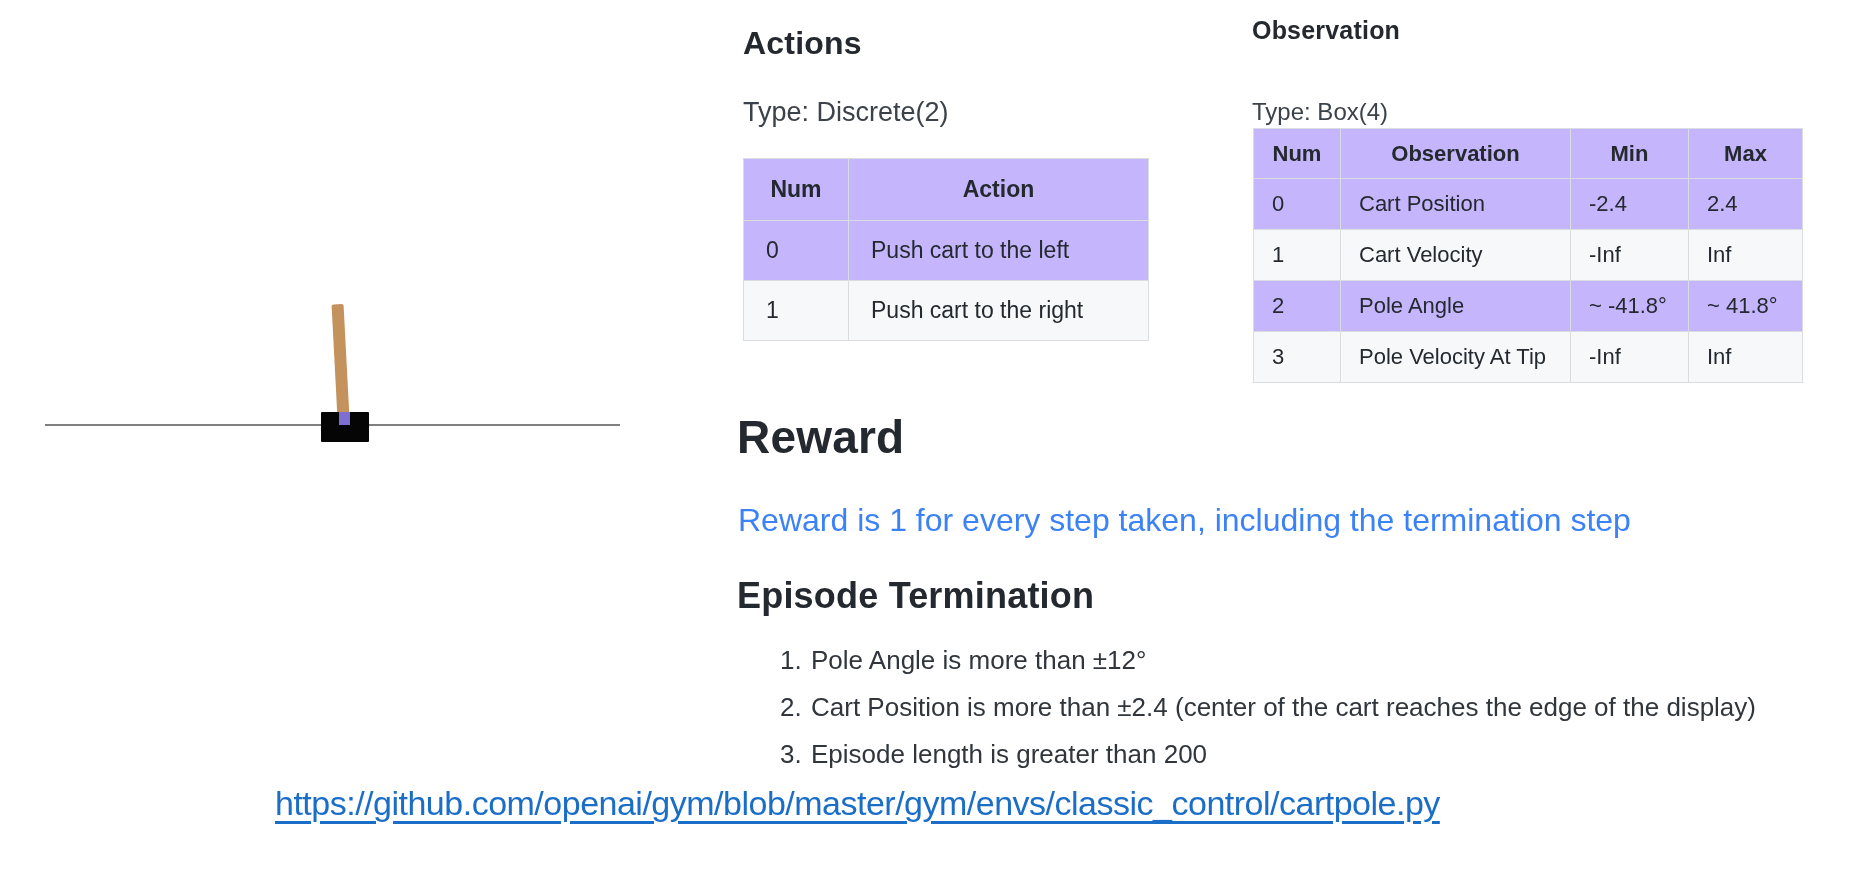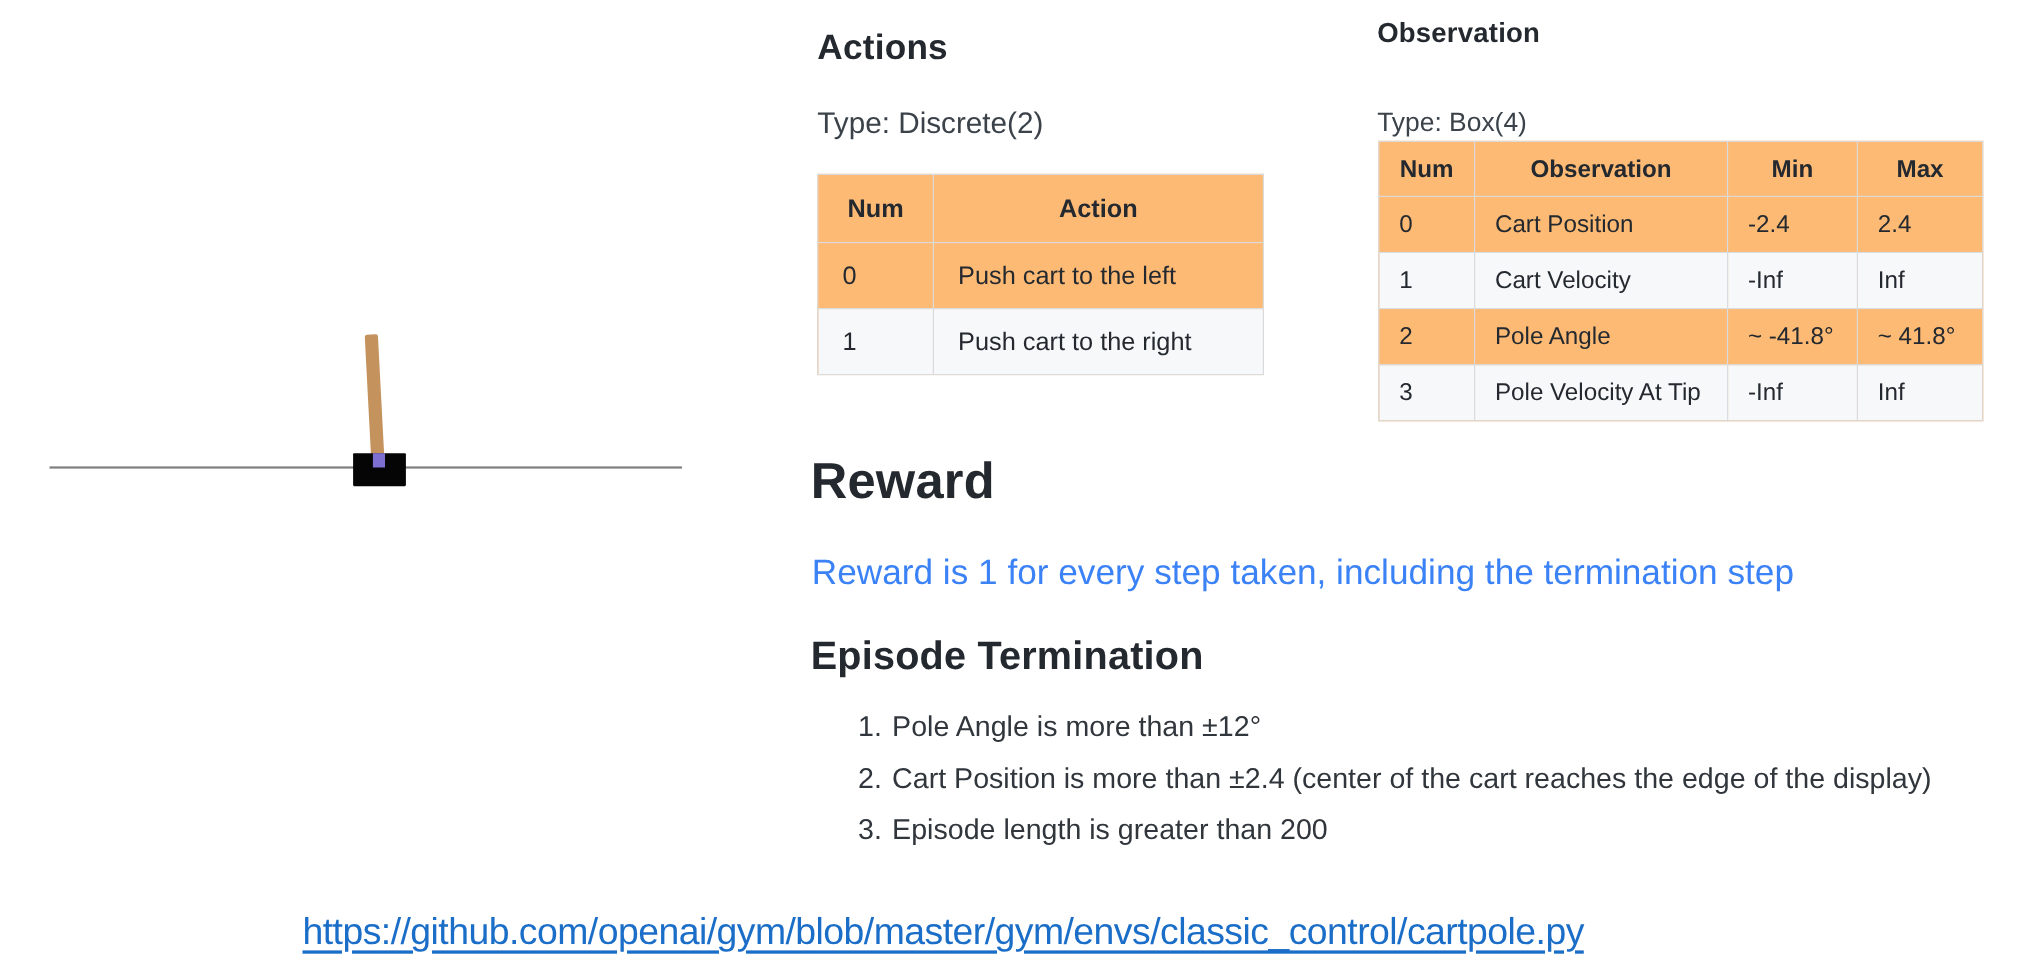--- a/index.html
+++ b/index.html
@@ -48,41 +48,41 @@
   .h-episode   { left: 737px; top: 575px; font-size: 36px; font-weight: bold; letter-spacing: 0.2px; }
 
   .term-list {
     left: 745px; top: 637px;
     font-size: 26px; color: #30363c;
   }
   .term-list ol { list-style: decimal; margin-left: 64px; }
   .term-list li { line-height: 47px; padding-left: 2px; }
 
   
-  table { border-collapse: collapse; table-layout: fixed; background: #fdba74; }
+  table { border-collapse: collapse; table-layout: fixed; background: #c4b5fd; }
   td, th { border: 1px solid #d9dde2; overflow: hidden; white-space: nowrap; }
   tr.alt td { background: #f6f8fa; }
 
   .actions-table { left: 743px; top: 158px; width: 405px; }
   .actions-table th { height: 62px; font-size: 23px; font-weight: bold; text-align: center; }
   .actions-table td { height: 60px; font-size: 23px; text-align: left; padding-left: 22px; }
   .actions-table .c1 { width: 105px; }
   .actions-table .c2 { width: 300px; }
 
   .obs-table { left: 1253px; top: 128px; width: 549px; }
   .obs-table th { height: 50px; font-size: 22px; font-weight: bold; text-align: center; }
   .obs-table td { height: 51px; font-size: 22px; text-align: left; padding-left: 18px; }
   .obs-table .c1 { width: 87px; }
   .obs-table .c2 { width: 230px; }
   .obs-table .c3 { width: 118px; }
   .obs-table .c4 { width: 114px; }
 
   
   .src-link {
-    left: 275px; top: 828px;
+    left: 275px; top: 784px;
     font-size: 34px;
     letter-spacing: -0.5px;
     color: #1b6ec8;
     text-decoration: underline;
     text-decoration-thickness: 3px;
     text-underline-offset: 6px;
     cursor: pointer;
     white-space: nowrap;
   }
 </style>

